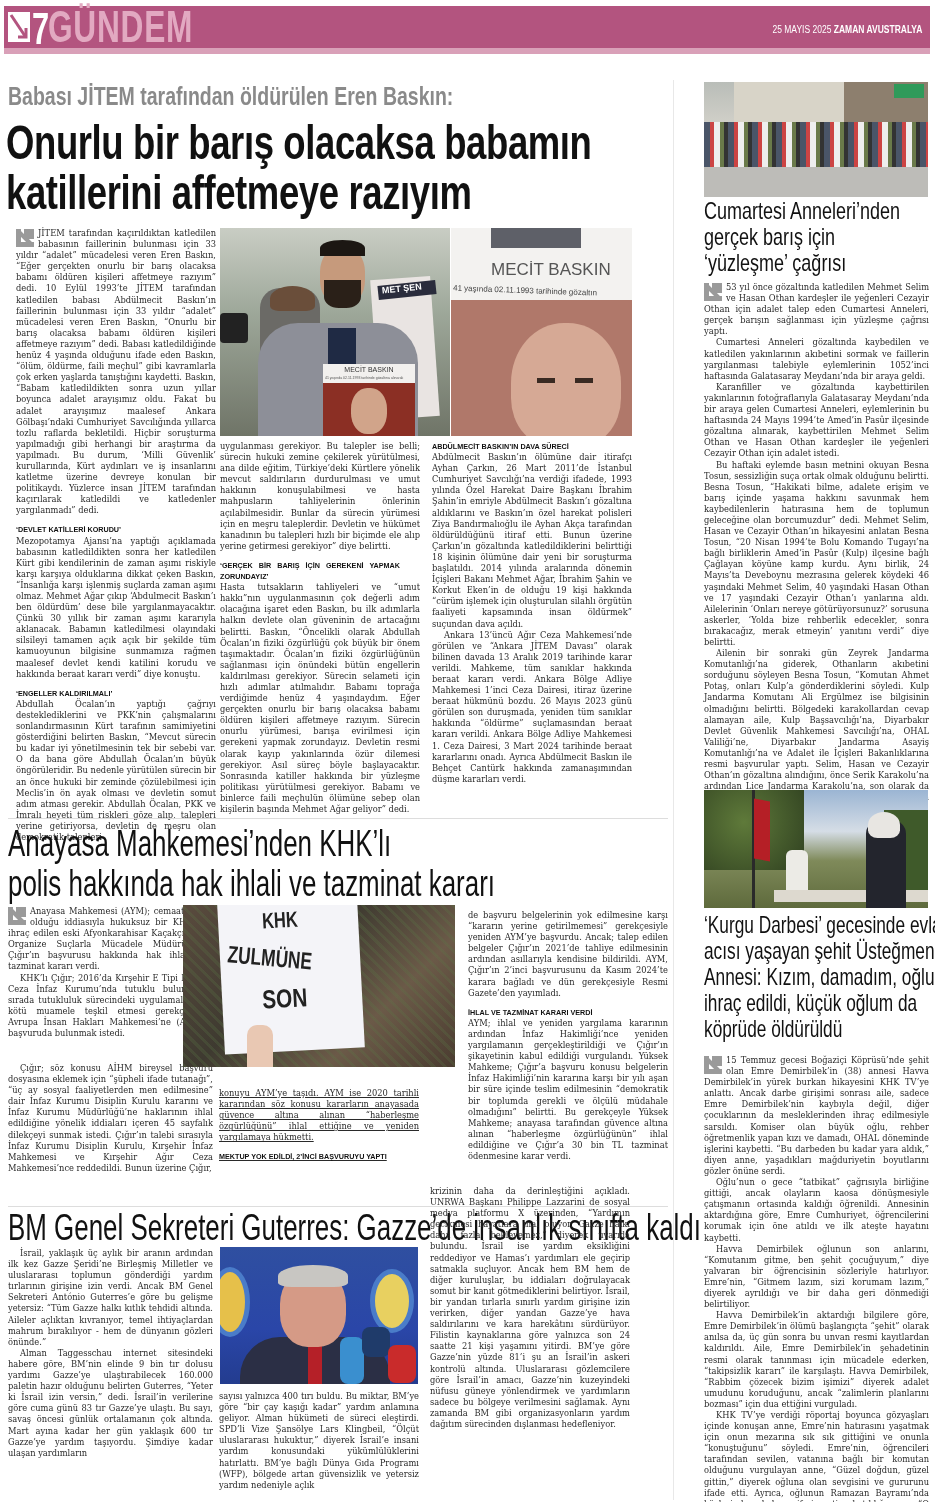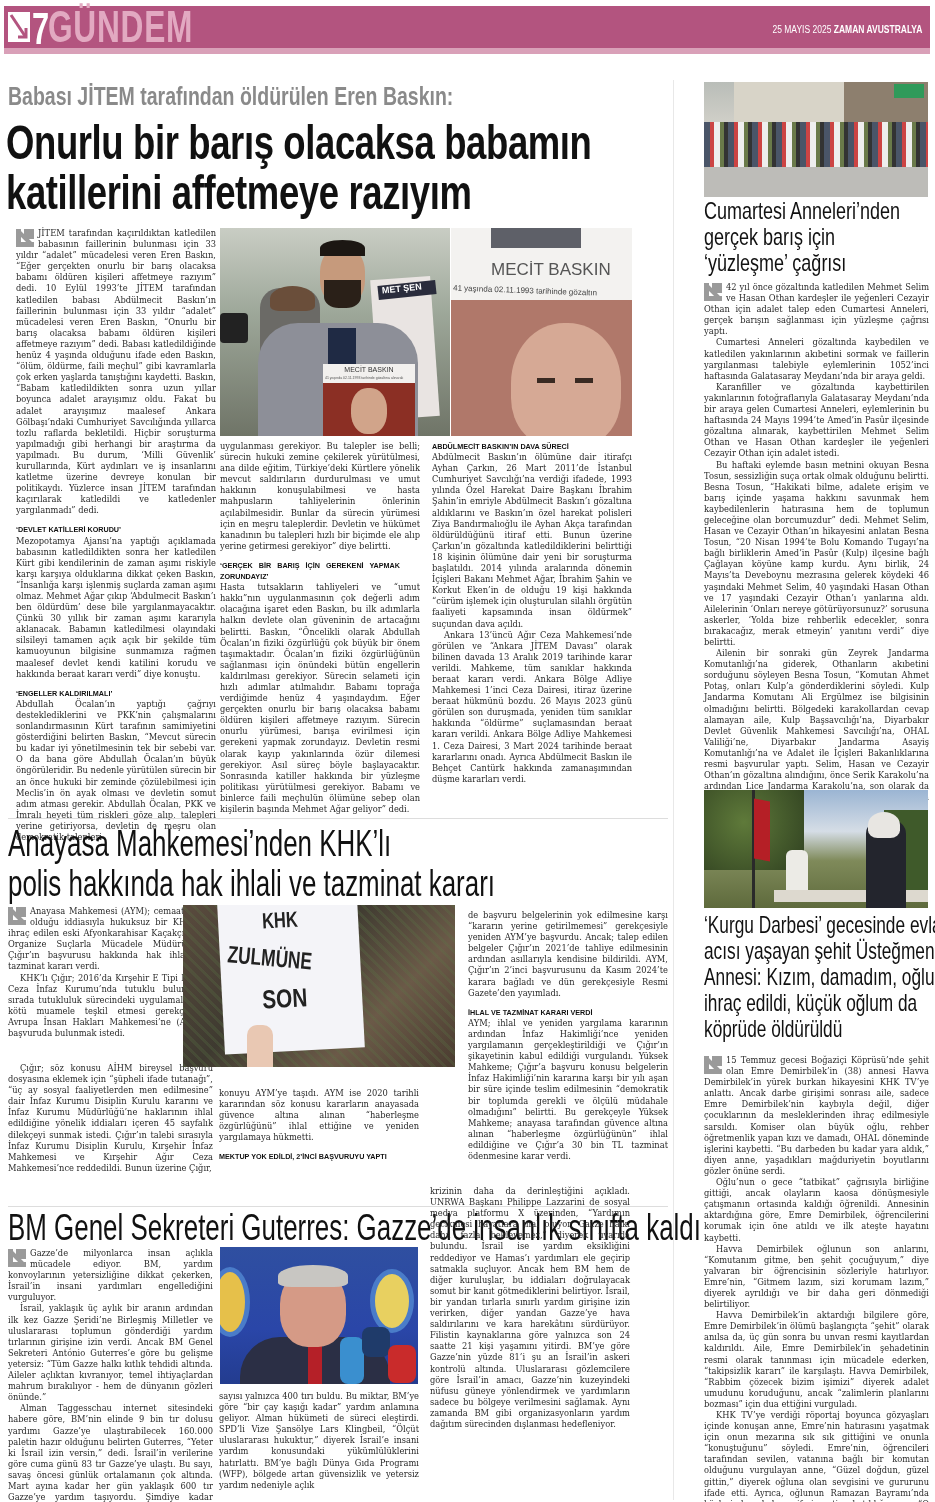--- a/index.html
+++ b/index.html
@@ -139,45 +139,36 @@
 <div class="photo" style="left:183px; top:905px; width:272px; height:162px; background:linear-gradient(135deg,#5a4b3e 0%,#3e3a30 40%,#6b5a48 70%,#4a3c30 100%);">
   <div style="position:absolute; left:0; top:0; width:100%; height:100%; background:repeating-linear-gradient(45deg, rgba(90,120,70,0.25) 0 3px, transparent 3px 8px);"></div>
   <div style="position:absolute; left:38px; top:-4px; width:140px; height:150px; background:#f4f4f8; transform:rotate(-3deg);">
     <div class="ph-label" style="left:44px; top:6px; font-size:22px; font-weight:bold; color:#222; transform:scaleX(0.75); transform-origin:left;">KHK</div>
     <div class="ph-label" style="left:8px; top:36px; font-size:24px; font-weight:bold; color:#222; transform:rotate(8deg) scaleX(0.72); transform-origin:left;">ZULMÜNE</div>
     <div class="ph-label" style="left:40px; top:82px; font-size:26px; font-weight:bold; color:#222; transform:scaleX(0.8); transform-origin:left;">SON</div>
   </div>
   <div style="position:absolute; left:64px; top:120px; width:26px; height:42px; background:#e9c8b3; border-radius:10px 10px 0 0;"></div>
 </div>
 
-<div class="col" style="left:219px; top:1088px; width:200px;">
+<div class="col" style="left:219px; top:1088px; width:200px;text-decoration:underline;">
   <p class="first">konuyu AYM’ye taşıdı. AYM ise 2020 tarihli kararından söz konusu kararların anayasada güvence altına alınan “haberleşme özgürlüğünü” ihlal ettiğine ve yeniden yargılamaya hükmetti.</p>
   <div class="sub">MEKTUP YOK EDİLDİ, 2’İNCİ BAŞVURUYU YAPTI</div>
 </div>
 
 <div class="col" style="left:468px; top:910px; width:200px;">
   <p class="first">de başvuru belgelerinin yok edilmesine karşı “kararın yerine getirilmemesi” gerekçesiyle yeniden AYM’ye başvurdu. Ancak; talep edilen belgeler Çığır’ın 2021’de tahliye edilmesinin ardından asıllarıyla kendisine bildirildi. AYM, Çığır’ın 2’inci başvurusunu da Kasım 2024’te karara bağladı ve dün gerekçesiyle Resmi Gazete’den yayımladı.</p>
   <div class="sub">İHLAL VE TAZMİNAT KARARI VERDİ</div>
   <p class="first">AYM; ihlal ve yeniden yargılama kararının ardından İnfaz Hakimliği’nce yeniden yargılamanın gerçekleştirildiği ve Çığır’ın şikayetinin kabul edildiği vurgulandı. Yüksek Mahkeme; Çığır’a başvuru konusu belgelerin İnfaz Hakimliği’nin kararına karşı bir yılı aşan bir süre içinde teslim edilmesinin “demokratik bir toplumda gerekli ve ölçülü müdahale olmadığını” belirtti. Bu gerekçeyle Yüksek Mahkeme; anayasa tarafından güvence altına alınan “haberleşme özgürlüğünün” ihlal edildiğine ve Çığır’a 30 bin TL tazminat ödenmesine karar verdi.</p>
 </div>
 
 <div class="rule" style="left:8px; top:1206px; width:660px; height:1px;"></div>
 
 <div class="headline" style="left:8px; top:1208px; font-size:36px; line-height:40px; transform:scaleX(0.72);">BM Genel Sekreteri Guterres: Gazze’de insanlık sınıfta kaldı</div>
 
 <div class="col" style="left:8px; top:1248px; width:205px;">
-  <p class="first">
-    <svg class="lead-arrow" viewBox="0 0 18 18">
-        <rect x="0" y="0" width="5" height="18" fill="#9a9a9a"></rect>
-        <rect x="0" y="13" width="18" height="5" fill="#9a9a9a"></rect>
-        <path d="M3 3 L15 15" stroke="#9a9a9a" stroke-width="4"></path>
-        <rect x="8" y="0" width="10" height="10" fill="#9a9a9a"></rect>
-      </svg>
-    <span>Gazze’de milyonlarca insan açlıkla mücadele ediyor. BM, yardım konvoylarının yetersizliğine dikkat çekerken, İsrail’in insani yardımları engellediğini vurguluyor.</span>
-  </p>
   <p>İsrail, yaklaşık üç aylık bir aranın ardından ilk kez Gazze Şeridi’ne Birleşmiş Milletler ve uluslararası toplumun gönderdiği yardım tırlarının girişine izin verdi. Ancak BM Genel Sekreteri António Guterres’e göre bu gelişme yetersiz: “Tüm Gazze halkı kıtlık tehdidi altında. Aileler açlıktan kıvranıyor, temel ihtiyaçlardan mahrum bırakılıyor - hem de dünyanın gözleri önünde.”</p>
   <p>Alman Taggesschau internet sitesindeki habere göre, BM’nin elinde 9 bin tır dolusu yardımı Gazze’ye ulaştırabilecek 160.000 paletin hazır olduğunu belirten Guterres, “Yeter ki İsrail izin versin,” dedi. İsrail’in verilerine göre cuma günü 83 tır Gazze’ye ulaştı. Bu sayı, savaş öncesi günlük ortalamanın çok altında. Mart ayına kadar her gün yaklaşık 600 tır Gazze’ye yardım taşıyordu. Şimdiye kadar ulaşan yardımların</p>
 </div>
 
 <div class="photo" style="left:220px; top:1247px; width:198px; height:137px; background:linear-gradient(180deg,#2f4fa0 0%,#2a46a8 60%,#233c8f 100%);">
   <div style="position:absolute; left:-10px; top:20px; width:40px; height:70px; background:#e6c04a; border-radius:50%; border:5px solid #4a7cc9;"></div>
   <div style="position:absolute; left:150px; top:22px; width:44px; height:64px; background:#e8d060; border-radius:50%; border:5px solid #4a7cc9;"></div>
   <div style="position:absolute; left:20px; top:90px; width:150px; height:50px; background:#2b2f45; border-radius:40px 40px 0 0;"></div>
   <div style="position:absolute; left:88px; top:98px; width:14px; height:40px; background:#b52028;"></div>
   <div style="position:absolute; left:60px; top:22px; width:66px; height:78px; background:#d59a86; border-radius:45% 45% 42% 42%;"></div>
@@ -212,21 +203,21 @@
 </div>
 
 <div class="col" style="left:704px; top:282px; width:225px;">
   <p class="first">
     <svg class="lead-arrow" viewBox="0 0 18 18">
         <rect x="0" y="0" width="5" height="18" fill="#9a9a9a"></rect>
         <rect x="0" y="13" width="18" height="5" fill="#9a9a9a"></rect>
         <path d="M3 3 L15 15" stroke="#9a9a9a" stroke-width="4"></path>
         <rect x="8" y="0" width="10" height="10" fill="#9a9a9a"></rect>
       </svg>
-    <span>42 yıl önce gözaltında katledilen Mehmet Selim ve Hasan Othan kardeşler ile yeğenleri Cezayir Othan için adalet talep eden Cumartesi Anneleri, gerçek barışın sağlanması için yüzleşme çağrısı yaptı.</span>
+    <span>53 yıl önce gözaltında katledilen Mehmet Selim ve Hasan Othan kardeşler ile yeğenleri Cezayir Othan için adalet talep eden Cumartesi Anneleri, gerçek barışın sağlanması için yüzleşme çağrısı yaptı.</span>
   </p>
   <p>Cumartesi Anneleri gözaltında kaybedilen ve katledilen yakınlarının akıbetini sormak ve faillerin yargılanması talebiyle eylemlerinin 1052’inci haftasında Galatasaray Meydanı’nda bir araya geldi.</p>
   <p>Karanfiller ve gözaltında kaybettirilen yakınlarının fotoğraflarıyla Galatasaray Meydanı’nda bir araya gelen Cumartesi Anneleri, eylemlerinin bu haftasında 24 Mayıs 1994’te Amed’in Pasûr ilçesinde gözaltına alınarak, kaybettirilen Mehmet Selim Othan ve Hasan Othan kardeşler ile yeğenleri Cezayir Othan için adalet istedi.</p>
   <p>Bu haftaki eylemde basın metnini okuyan Besna Tosun, sessizliğin suça ortak olmak olduğunu belirtti. Besna Tosun, “Hakikati bilme, adalete erişim ve barış içinde yaşama hakkını savunmak hem kaybedilenlerin hatırasına hem de toplumun geleceğine olan borcumuzdur” dedi. Mehmet Selim, Hasan ve Cezayir Othan’ın hikayesini anlatan Besna Tosun, “20 Nisan 1994’te Bolu Komando Tugayı’na bağlı birliklerin Amed’in Pasûr (Kulp) ilçesine bağlı Çağlayan köyüne kamp kurdu. Aynı birlik, 24 Mayıs’ta Deveboynu mezrasına gelerek köydeki 46 yaşındaki Mehmet Selim, 40 yaşındaki Hasan Othan ve 17 yaşındaki Cezayir Othan’ı yanlarına aldı. Ailelerinin ‘Onları nereye götürüyorsunuz?’ sorusuna askerler, ‘Yolda bize rehberlik edecekler, sonra bırakacağız, merak etmeyin’ yanıtını verdi” diye belirtti.</p>
   <p>Ailenin bir sonraki gün Zeyrek Jandarma Komutanlığı’na giderek, Othanların akıbetini sorduğunu söyleyen Besna Tosun, “Komutan Ahmet Potaş, onları Kulp’a gönderdiklerini söyledi. Kulp Jandarma Komutanı Ali Ergülmez ise bilgisinin olmadığını belirtti. Bölgedeki karakollardan cevap alamayan aile, Kulp Başsavcılığı’na, Diyarbakır Devlet Güvenlik Mahkemesi Savcılığı’na, OHAL Valiliği’ne, Diyarbakır Jandarma Asayiş Komutanlığı’na ve Adalet ile İçişleri Bakanlıklarına resmi başvurular yaptı. Selim, Hasan ve Cezayir Othan’ın gözaltına alındığını, önce Serik Karakolu’na ardından Lice Jandarma Karakolu’na, son olarak da bir kısmı işkencehaneye çevrilen Lice Yatılı Okulu’na götürüldüğüne tanıklık edenler vardı.</p>
 </div>
 
 <div class="photo" style="left:704px; top:790px; width:224px; height:118px; background:linear-gradient(180deg,#9bb5d3 0%,#d5dde6 35%,#7f8a5a 60%,#5e6a3c 100%);">
   <div style="position:absolute; left:0; top:0; width:100px; height:80px; background:radial-gradient(circle at 40% 40%, #5f7a3a, #2f4020);"></div>
   <div style="position:absolute; left:180px; top:20px; width:44px; height:80px; background:#3f5a2a;"></div>
@@ -249,17 +240,17 @@
 <div class="col" style="left:704px; top:1055px; width:225px;">
   <p class="first">
     <svg class="lead-arrow" viewBox="0 0 18 18">
         <rect x="0" y="0" width="5" height="18" fill="#9a9a9a"></rect>
         <rect x="0" y="13" width="18" height="5" fill="#9a9a9a"></rect>
         <path d="M3 3 L15 15" stroke="#9a9a9a" stroke-width="4"></path>
         <rect x="8" y="0" width="10" height="10" fill="#9a9a9a"></rect>
       </svg>
     <span>15 Temmuz gecesi Boğaziçi Köprüsü’nde şehit olan Emre Demirbilek’in (38) annesi Havva Demirbilek’in yürek burkan hikayesini KHK TV’ye anlattı. Ancak darbe girişimi sonrası aile, sadece Emre Demirbilek’nin kaybıyla değil, diğer çocuklarının da mesleklerinden ihraç edilmesiyle sarsıldı. Komiser olan büyük oğlu, rehber öğretmenlik yapan kızı ve damadı, OHAL döneminde işlerini kaybetti. “Bu darbeden bu kadar yara aldık,” diyen anne, yaşadıkları mağduriyetin boyutlarını gözler önüne serdi.</span>
   </p>
-  <p>Oğlu’nun o gece “tatbikat” çağrısıyla birliğine gittiği, ancak olayların kaosa dönüşmesiyle çatışmanın ortasında kaldığı öğrenildi. Annesinin aktardığına göre, Emre Demirbilek, öğrencilerini korumak için öne atıldı ve ilk ateşte hayatını kaybetti.</p>
+  <p>Oğlu’nun o gece “tatbikat” çağrısıyla birliğine gittiği, ancak olayların kaosa dönüşmesiyle çatışmanın ortasında kaldığı öğrenildi. Annesinin aktardığına göre, Emre Cumhuriyet, öğrencilerini korumak için öne atıldı ve ilk ateşte hayatını kaybetti.</p>
   <p>Havva Demirbilek oğlunun son anlarını, “Komutanım gitme, ben şehit çocuğuyum,” diye yalvaran bir öğrencisinin sözleriyle hatırlıyor. Emre’nin, “Gitmem lazım, sizi korumam lazım,” diyerek ayrıldığı ve bir daha geri dönmediği belirtiliyor.</p>
   <p>Havva Demirbilek’in aktardığı bilgilere göre, Emre Demirbilek’in ölümü başlangıçta “şehit” olarak anılsa da, üç gün sonra bu unvan resmi kayıtlardan kaldırıldı. Aile, Emre Demirbilek’in şehadetinin resmi olarak tanınması için mücadele ederken, “takipsizlik kararı” ile karşılaştı. Havva Demirbilek, “Rabbim çözecek bizim işimizi” diyerek adalet umudunu koruduğunu, ancak “zalimlerin planlarını bozması” için dua ettiğini vurguladı.</p>
   <p>KHK TV’ye verdiği röportaj boyunca gözyaşları içinde konuşan anne, Emre’nin hatırasını yaşatmak için onun mezarına sık sık gittiğini ve onunla “konuştuğunu” söyledi. Emre’nin, öğrencileri tarafından sevilen, vatanına bağlı bir komutan olduğunu vurgulayan anne, “Güzel doğdun, güzel gittin,” diyerek oğluna olan sevgisini ve gururunu ifade etti. Ayrıca, oğlunun Ramazan Bayramı’nda köylerinde sakal-ı şerif ziyaretine katıldığı anıyı, “O güzelliği gözümün önünden gitmiyor” sözleriyle aktardı.</p>
 </div>
 
 </body></html>

